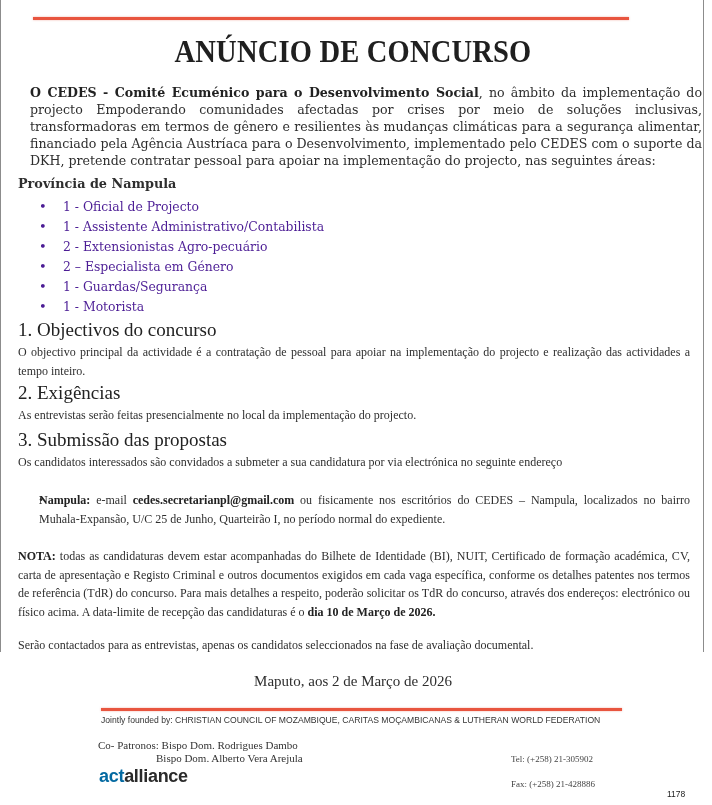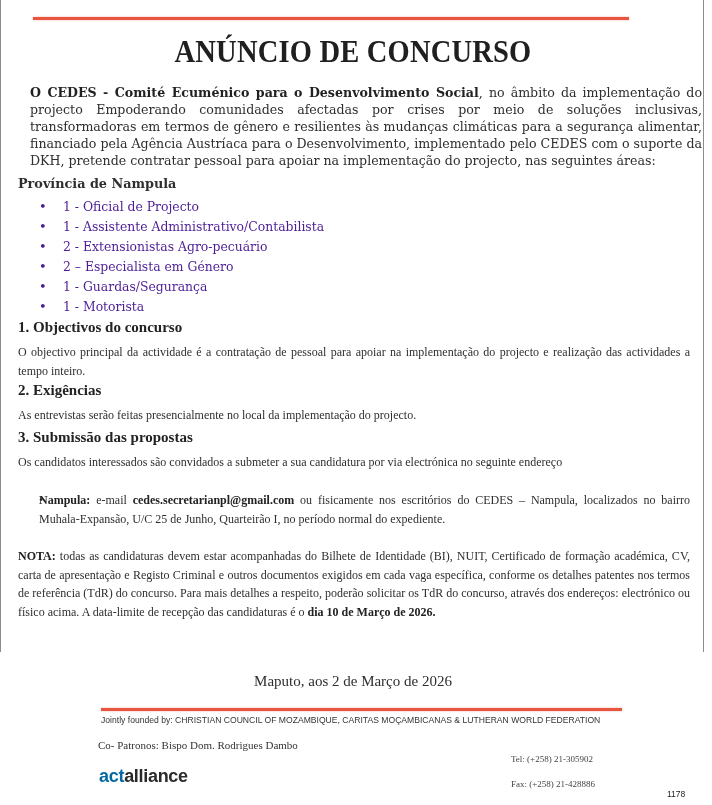--- a/index.html
+++ b/index.html
@@ -38,21 +38,21 @@
   .intro { top: 84px; margin-left: 12px; }
   .province { top: 175px; font-weight: bold; font-size: 12.8px; }
 
   .list { position: absolute; left: 38px; top: 197px; list-style: none; }
   .list li {
     position: relative; padding-left: 24px; height: 20px; line-height: 20px;
     font-family: "DejaVu Serif", serif; font-size: 12.4px; color: #4c1d95;
   }
   .list li::before { content: "•"; position: absolute; left: 0; top: 0; font-size: 13px; }
 
-  .h { position: absolute; left: 17px; font-family: "Liberation Serif", "DejaVu Serif", serif; font-weight: bold; font-size: 15px; color: #222; }
+  .h { position: absolute; left: 17px; font-family: "Liberation Serif", "DejaVu Serif", serif; font-weight: normal; font-size: 19px; color: #222; }
 
   .sub-bullet { position: absolute; left: 38px; width: 651px; }
   .sub-bullet .dot { position: absolute; left: 0; top: 0; }
   .sub-bullet .txt { display: block; text-align: justify; }
 
   .center-line {
     position: absolute; left: 0; width: 704px; text-align: center;
     font-family: "Liberation Serif", "DejaVu Serif", serif; font-size: 15px; color: #2e2e2e;
   }
 
@@ -102,28 +102,30 @@
   <div class="h" style="top:429px;">3. Submissão das propostas</div>
   <p class="body-text condensed" style="top:453px;">Os candidatos interessados são convidados a submeter a sua candidatura por via electrónica no seguinte endereço</p>
 
   <div class="sub-bullet body-text condensed" style="top:491px;">
     <span class="dot">•</span>
     <span class="txt"><b>Nampula:</b><span> e-mail </span><b>cedes.secretarianpl@gmail.com</b><span> ou fisicamente nos escritórios do CEDES – Nampula, localizados no bairro Muhala-Expansão, U/C 25 de Junho, Quarteirão I, no período normal do expediente.</span></span>
   </div>
 
   <p class="body-text condensed" style="top:547px;"><b>NOTA:</b><span> todas as candidaturas devem estar acompanhadas do Bilhete de Identidade (BI), NUIT, Certificado de formação académica, CV, carta de apresentação e Registo Criminal e outros documentos exigidos em cada vaga específica, conforme os detalhes patentes nos termos de referência (TdR) do concurso. Para mais detalhes a respeito, poderão solicitar os TdR do concurso, através dos endereços: electrónico ou físico acima. A data-limite de recepção das candidaturas é o </span><b>dia 10 de Março de 2026.</b></p>
 
+  <p class="body-text condensed" style="top:636px;">Serão contactados para as entrevistas, apenas os candidatos seleccionados na fase de avaliação documental.</p>
 
   <div class="center-line" style="top:673px;">Maputo, aos 2 de Março de 2026</div>
 
   <div class="footer-rule"></div>
   <div class="footer-founded">Jointly founded by: CHRISTIAN COUNCIL OF MOZAMBIQUE, CARITAS MOÇAMBICANAS &amp; LUTHERAN WORLD FEDERATION</div>
 
   <div class="patrons">
     <div>Co- Patronos: Bispo Dom. Rodrigues Dambo</div>
+    <div class="line2">Bispo  Dom. Alberto Vera Arejula</div>
   </div>
 
   <div class="act-logo"><span class="act">act</span><span class="alliance">alliance</span></div>
 
   <div class="contact" style="top:754px;">Tel: (+258) 21-305902</div>
   <div class="contact" style="top:779px;">Fax: (+258) 21-428886</div>
 
   <div class="page-num">1178</div>
 </div>
 

